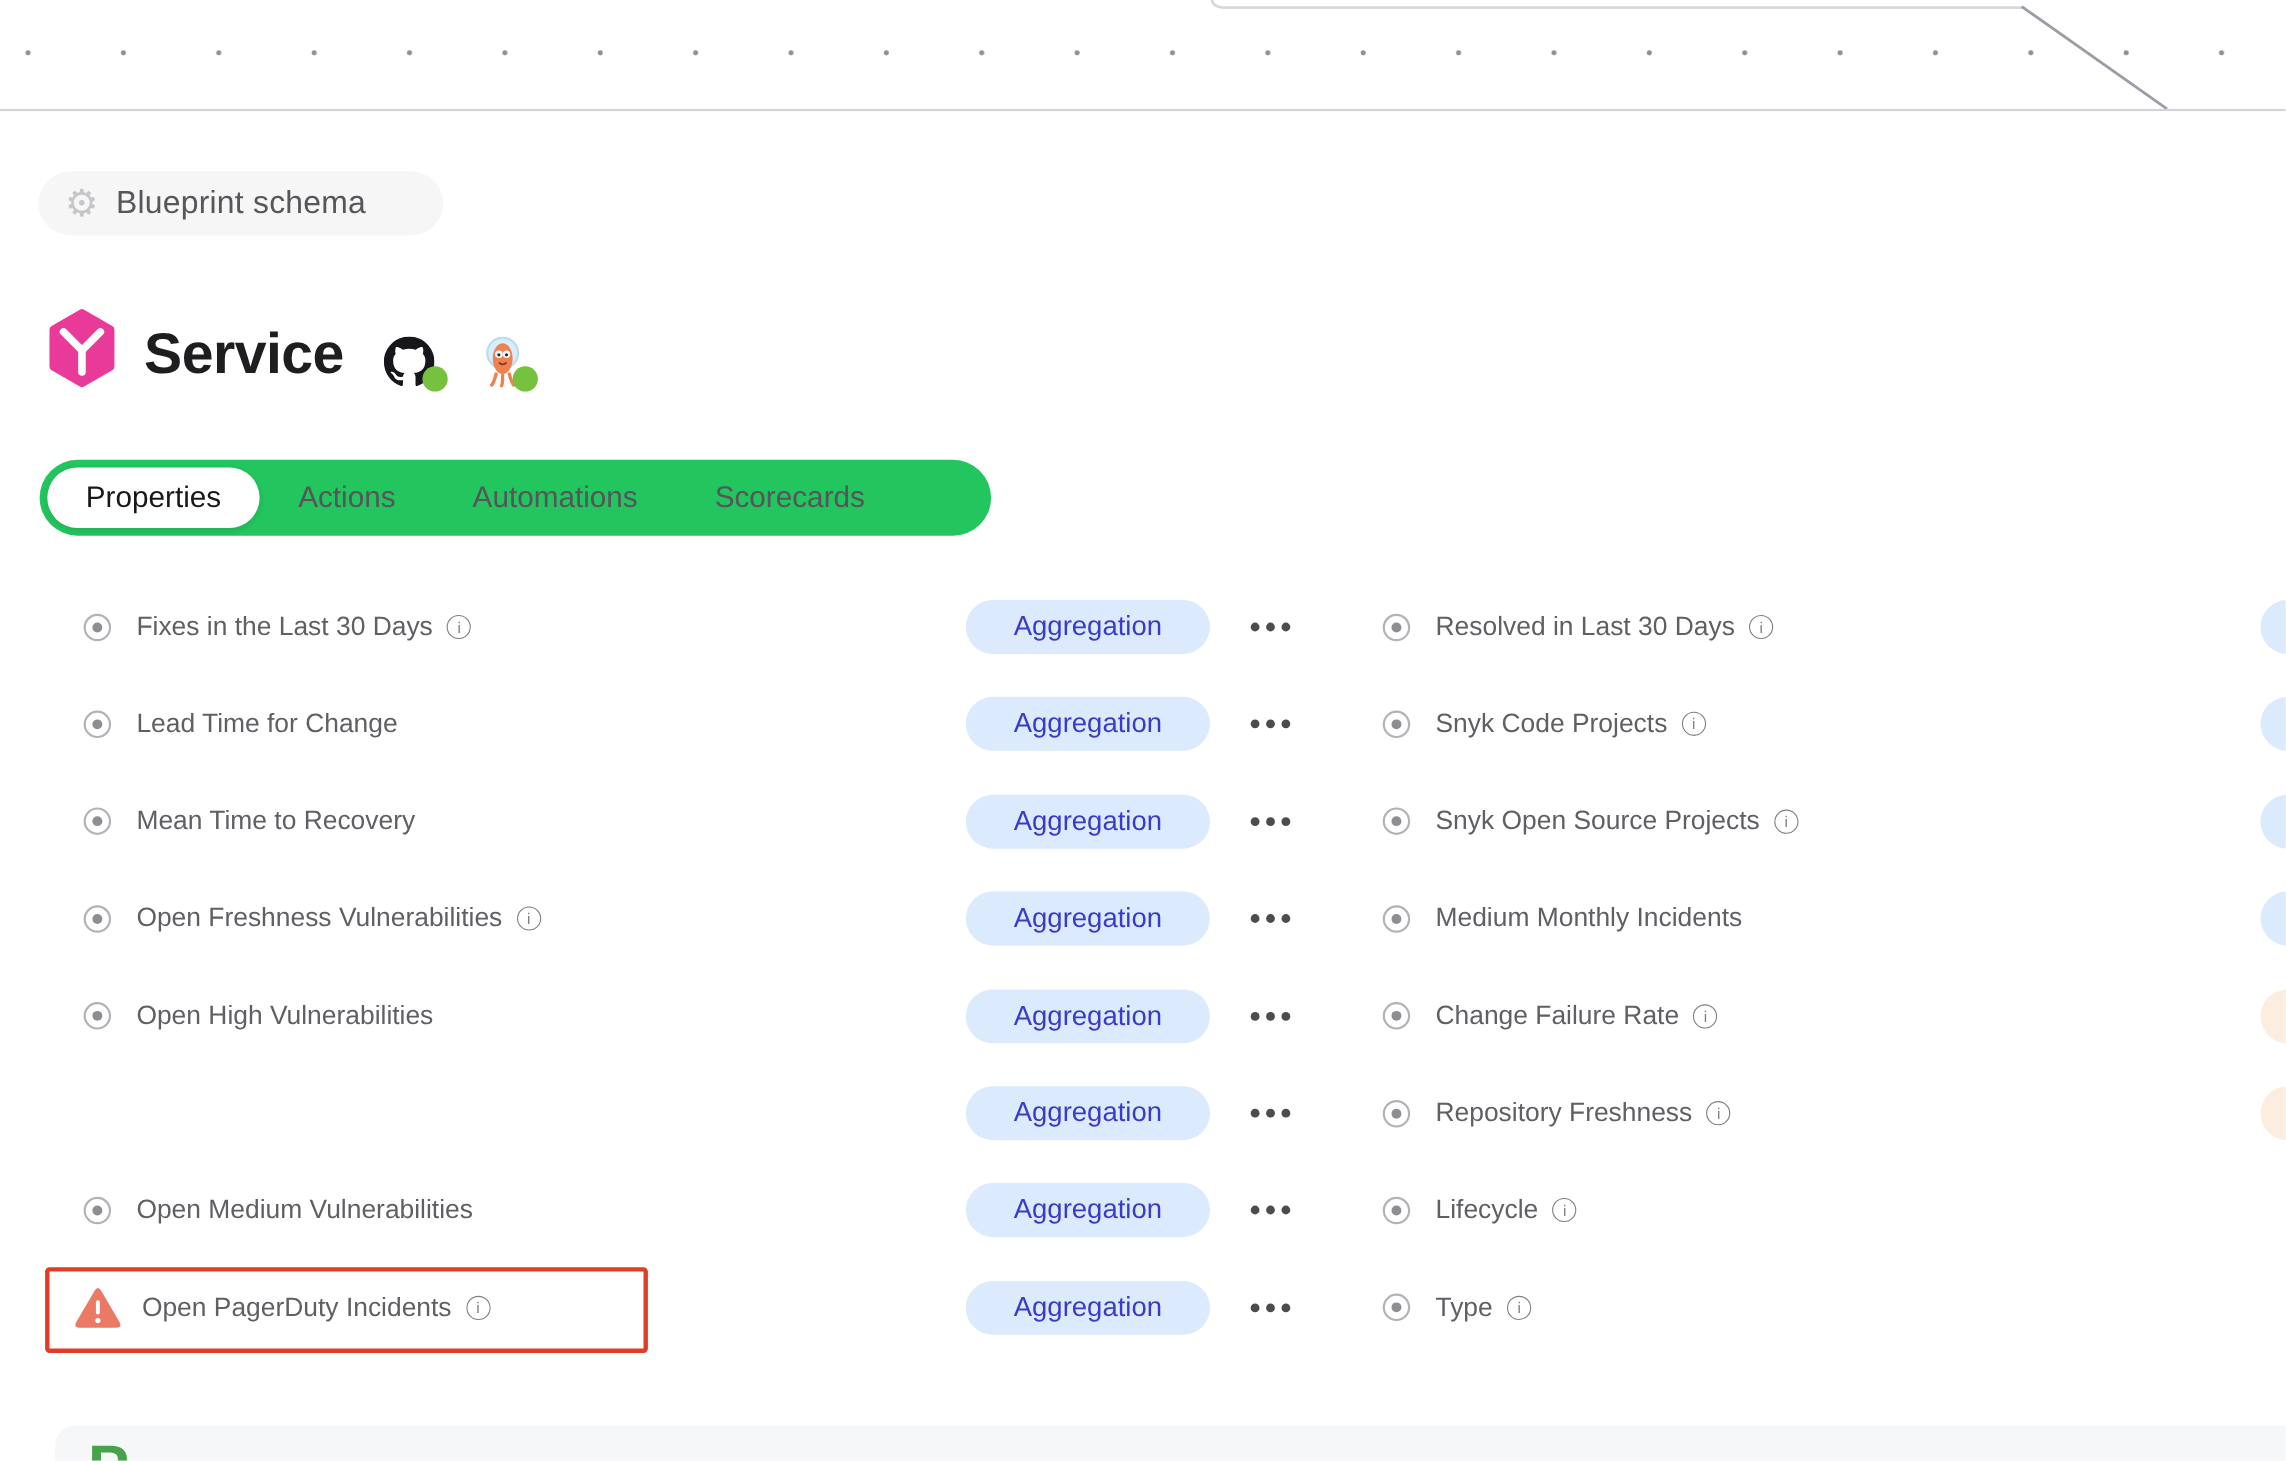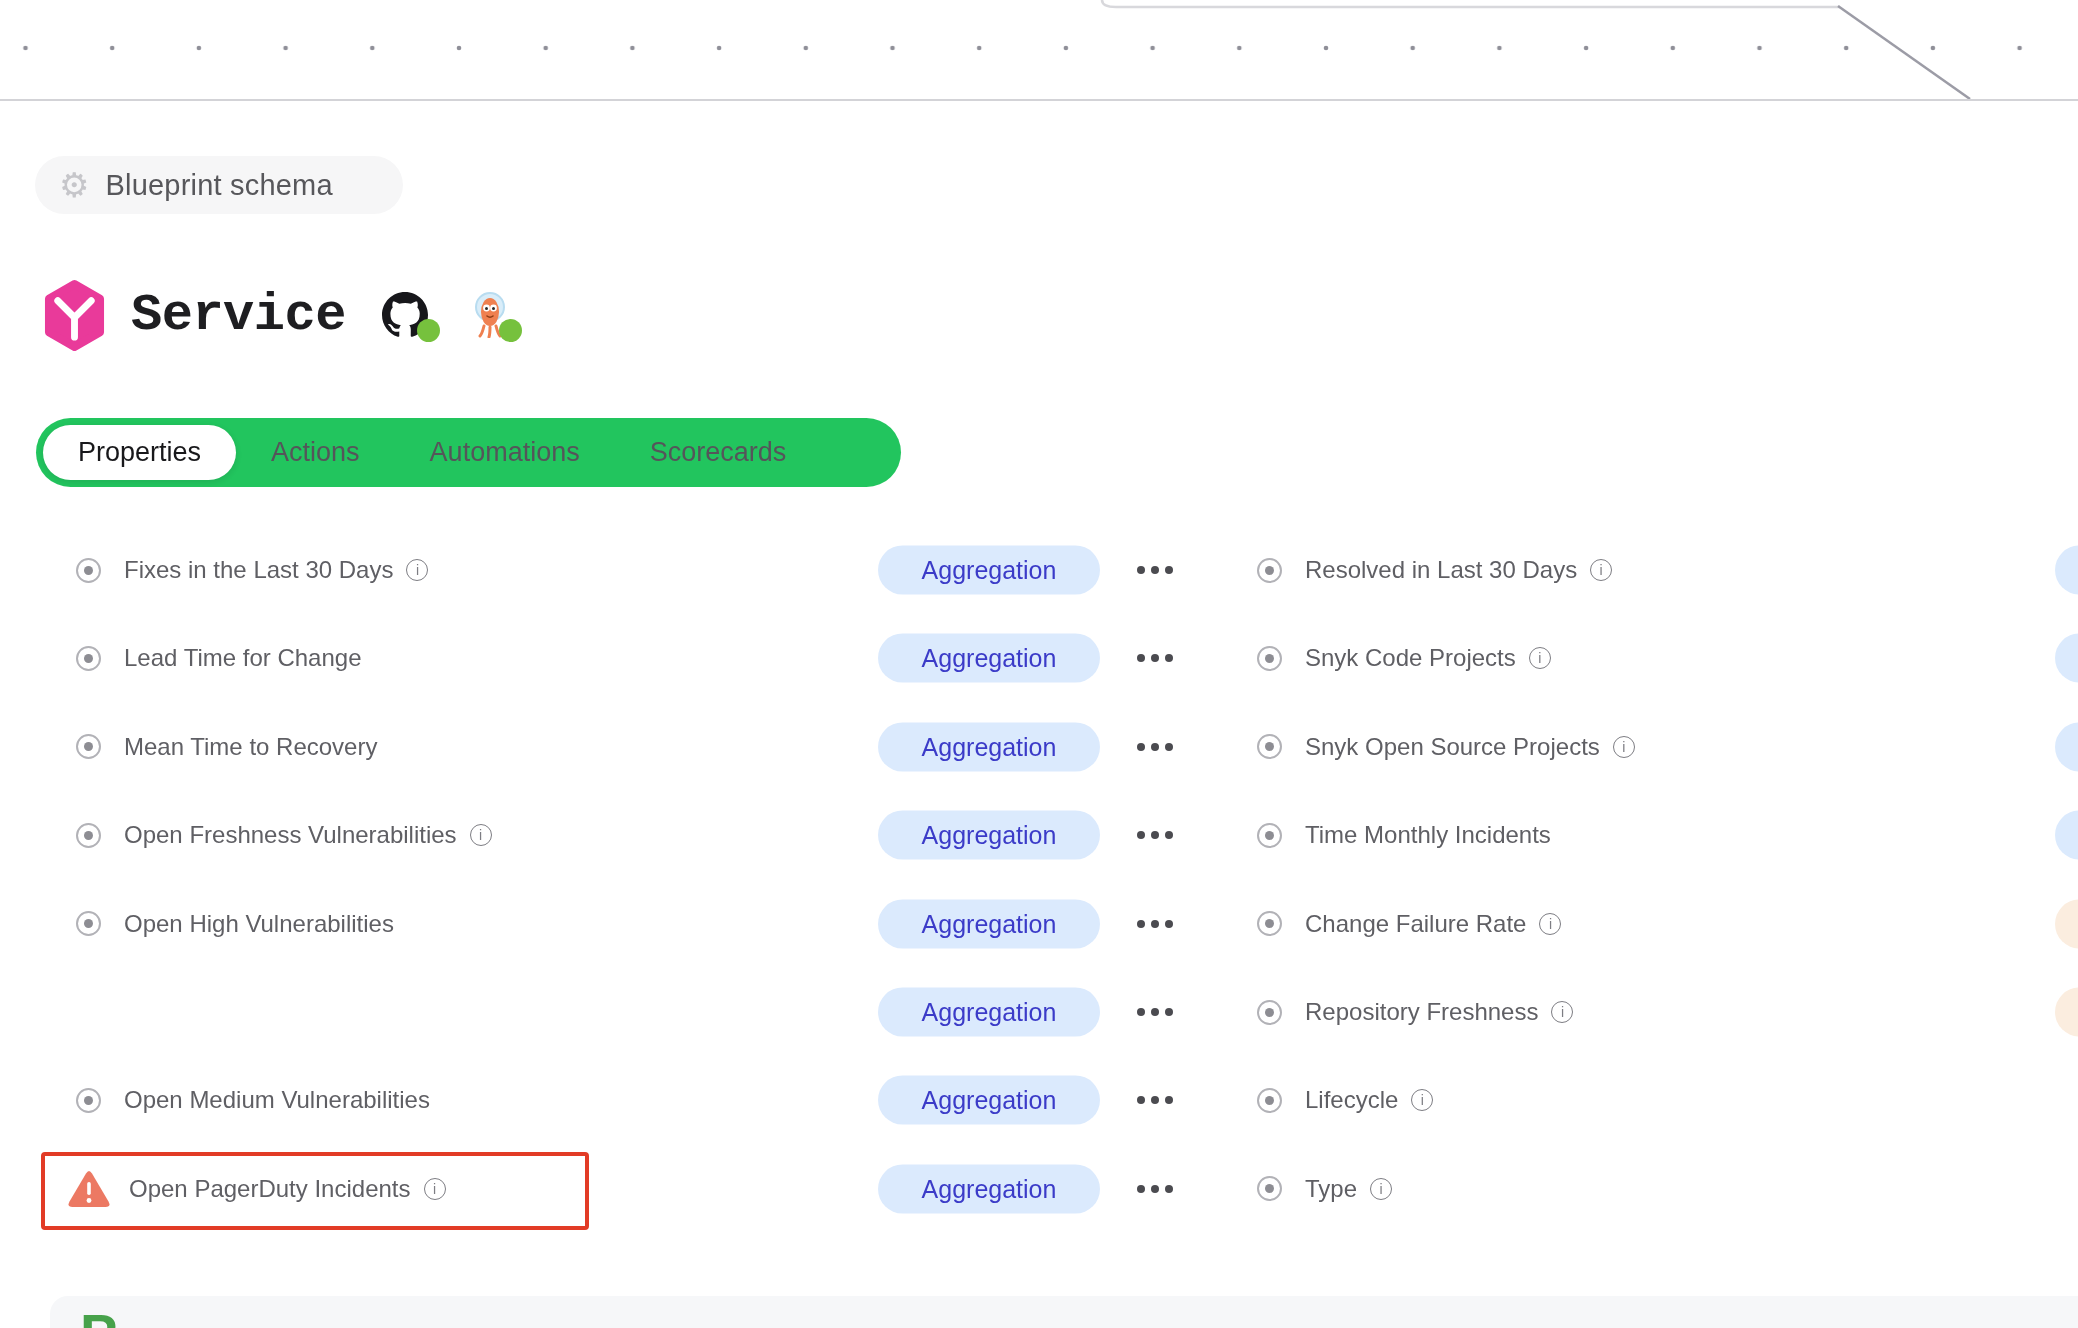--- a/index.html
+++ b/index.html
@@ -15,21 +15,21 @@
   .canvas-strip svg{position:absolute;left:0;top:0;}
   
   .bp-pill{
     position:absolute;left:35px;top:156px;width:368px;height:58px;box-sizing:border-box;
     background:#f6f6f7;border-radius:29px;display:flex;align-items:center;padding:0 24px;gap:16px;
     cursor:pointer;
   }
   .gear{font-size:34px;color:#c6c6ca;line-height:1;}
   .bp-pill .lbl{font-size:29px;color:#57575b;letter-spacing:.2px;white-space:nowrap;}
   
-  .hdr{position:absolute;left:43px;top:278px;height:74px;display:flex;align-items:center;font-family:Liberation Mono, monospace;}
+  .hdr{position:absolute;left:43px;top:278px;height:74px;display:flex;align-items:flex-end;}
   .cube{width:63px;height:71px;flex:0 0 auto;}
   .title{margin-left:25px;font-size:52px;font-weight:700;color:#1e1e21;letter-spacing:-.5px;}
   .integ{position:relative;margin-left:36px;width:46px;height:46px;cursor:pointer;}
   .integ.octo{margin-left:42px;width:40px;height:46px;}
   .integ .dot{
     position:absolute;right:-12px;bottom:-4px;width:23px;height:23px;border-radius:50%;
     background:#76c13d;
   }
   
   .tabs{
@@ -220,21 +220,21 @@
         <span class="info">i</span>
       </span>
       <span class="badge">Aggregation</span>
       <span class="menu">
           <i></i>
           <i></i>
           <i></i>
         </span>
       <span class="cell-right">
         <span class="radio"></span>
-        <span class="plabel">Time Monthly Incidents</span>
+        <span class="plabel">Medium Monthly Incidents</span>
       </span>
       <span class="sliver blue"></span>
     </div>
 
     <div class="prow" style="top:353.6px">
       <span class="cell-left">
         <span class="radio"></span>
         <span class="plabel">Open High Vulnerabilities</span>
       </span>
       <span class="badge">Aggregation</span>

